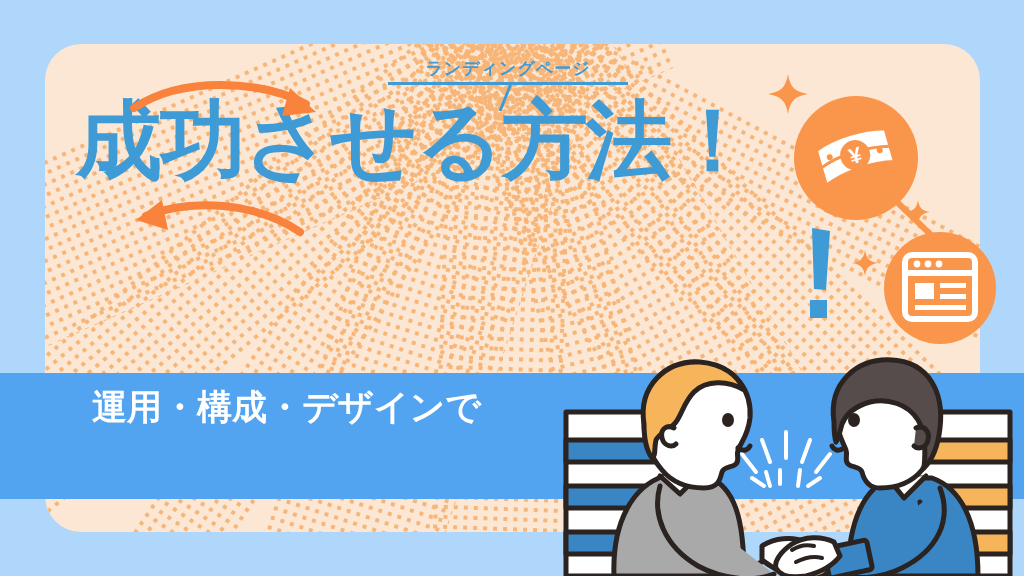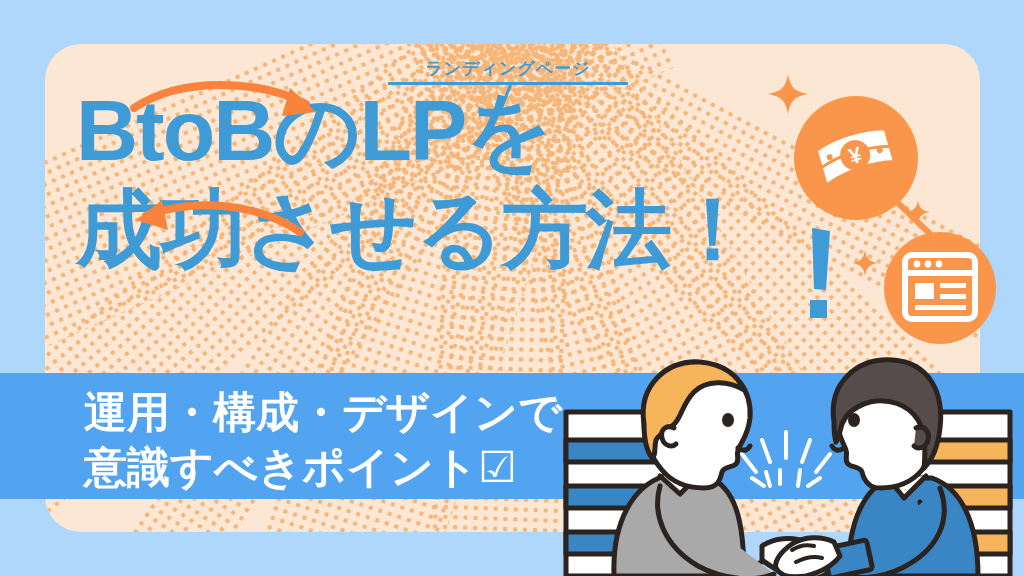--- a/index.html
+++ b/index.html
@@ -54,22 +54,22 @@
   }
   .ttl-line.l2{ margin-top:10px; }
 
   
   .arrow{ position:absolute; z-index:7; }
   .arrow.a1{ left:130px; top:78px; }
   .arrow.a2{ left:128px; top:196px; }
 
   
   .sub{
-    position:absolute; left:84px; top:385px; z-index:8;
-    color:#ffffff; font-weight:bold; font-size:43px; line-height:1.28;
+    position:absolute; left:92px; top:385px; z-index:8;
+    color:#ffffff; font-weight:bold; font-size:35px; line-height:1.28;
     letter-spacing:0px; white-space:nowrap;
   }
 
   
   .circ{
     position:absolute; border-radius:50%; background:#f9964b; z-index:5;
     display:flex; align-items:center; justify-content:center;
   }
   .circ.money{ left:794px; top:96px; width:124px; height:124px; }
   .circ.page{ left:884px; top:232px; width:112px; height:112px; }
@@ -175,27 +175,25 @@
       <path d="M34 4 L8 24 L40 34 Z" fill="#f9823c"></path>
     </svg>
   </div>
 
   <div class="headline">
     <div class="ruby-wrap">
       <div class="ruby">ランディングページ</div>
       <div class="ruby-rule"></div>
       <div class="ruby-tick"></div>
     </div>
-    <div class="ttl-line l1">BtoBのLPを</div>
     <div class="ttl-line l2">成功させる方法！</div>
   </div>
 
   <div class="sub">
     <div>運用・構成・デザインで</div>
-    <div>意識すべきポイント☑</div>
   </div>
 
   <div class="illus">
     <svg width="476" height="240" viewBox="0 0 476 240">
       <defs>
         <clipPath id="clipIll">
             <rect x="0" y="0" width="476" height="240"></rect>
           </clipPath>
       </defs>
       <g clip-path="url(#clipIll)" stroke="#2b2320" stroke-width="5" stroke-linejoin="round" stroke-linecap="round">

